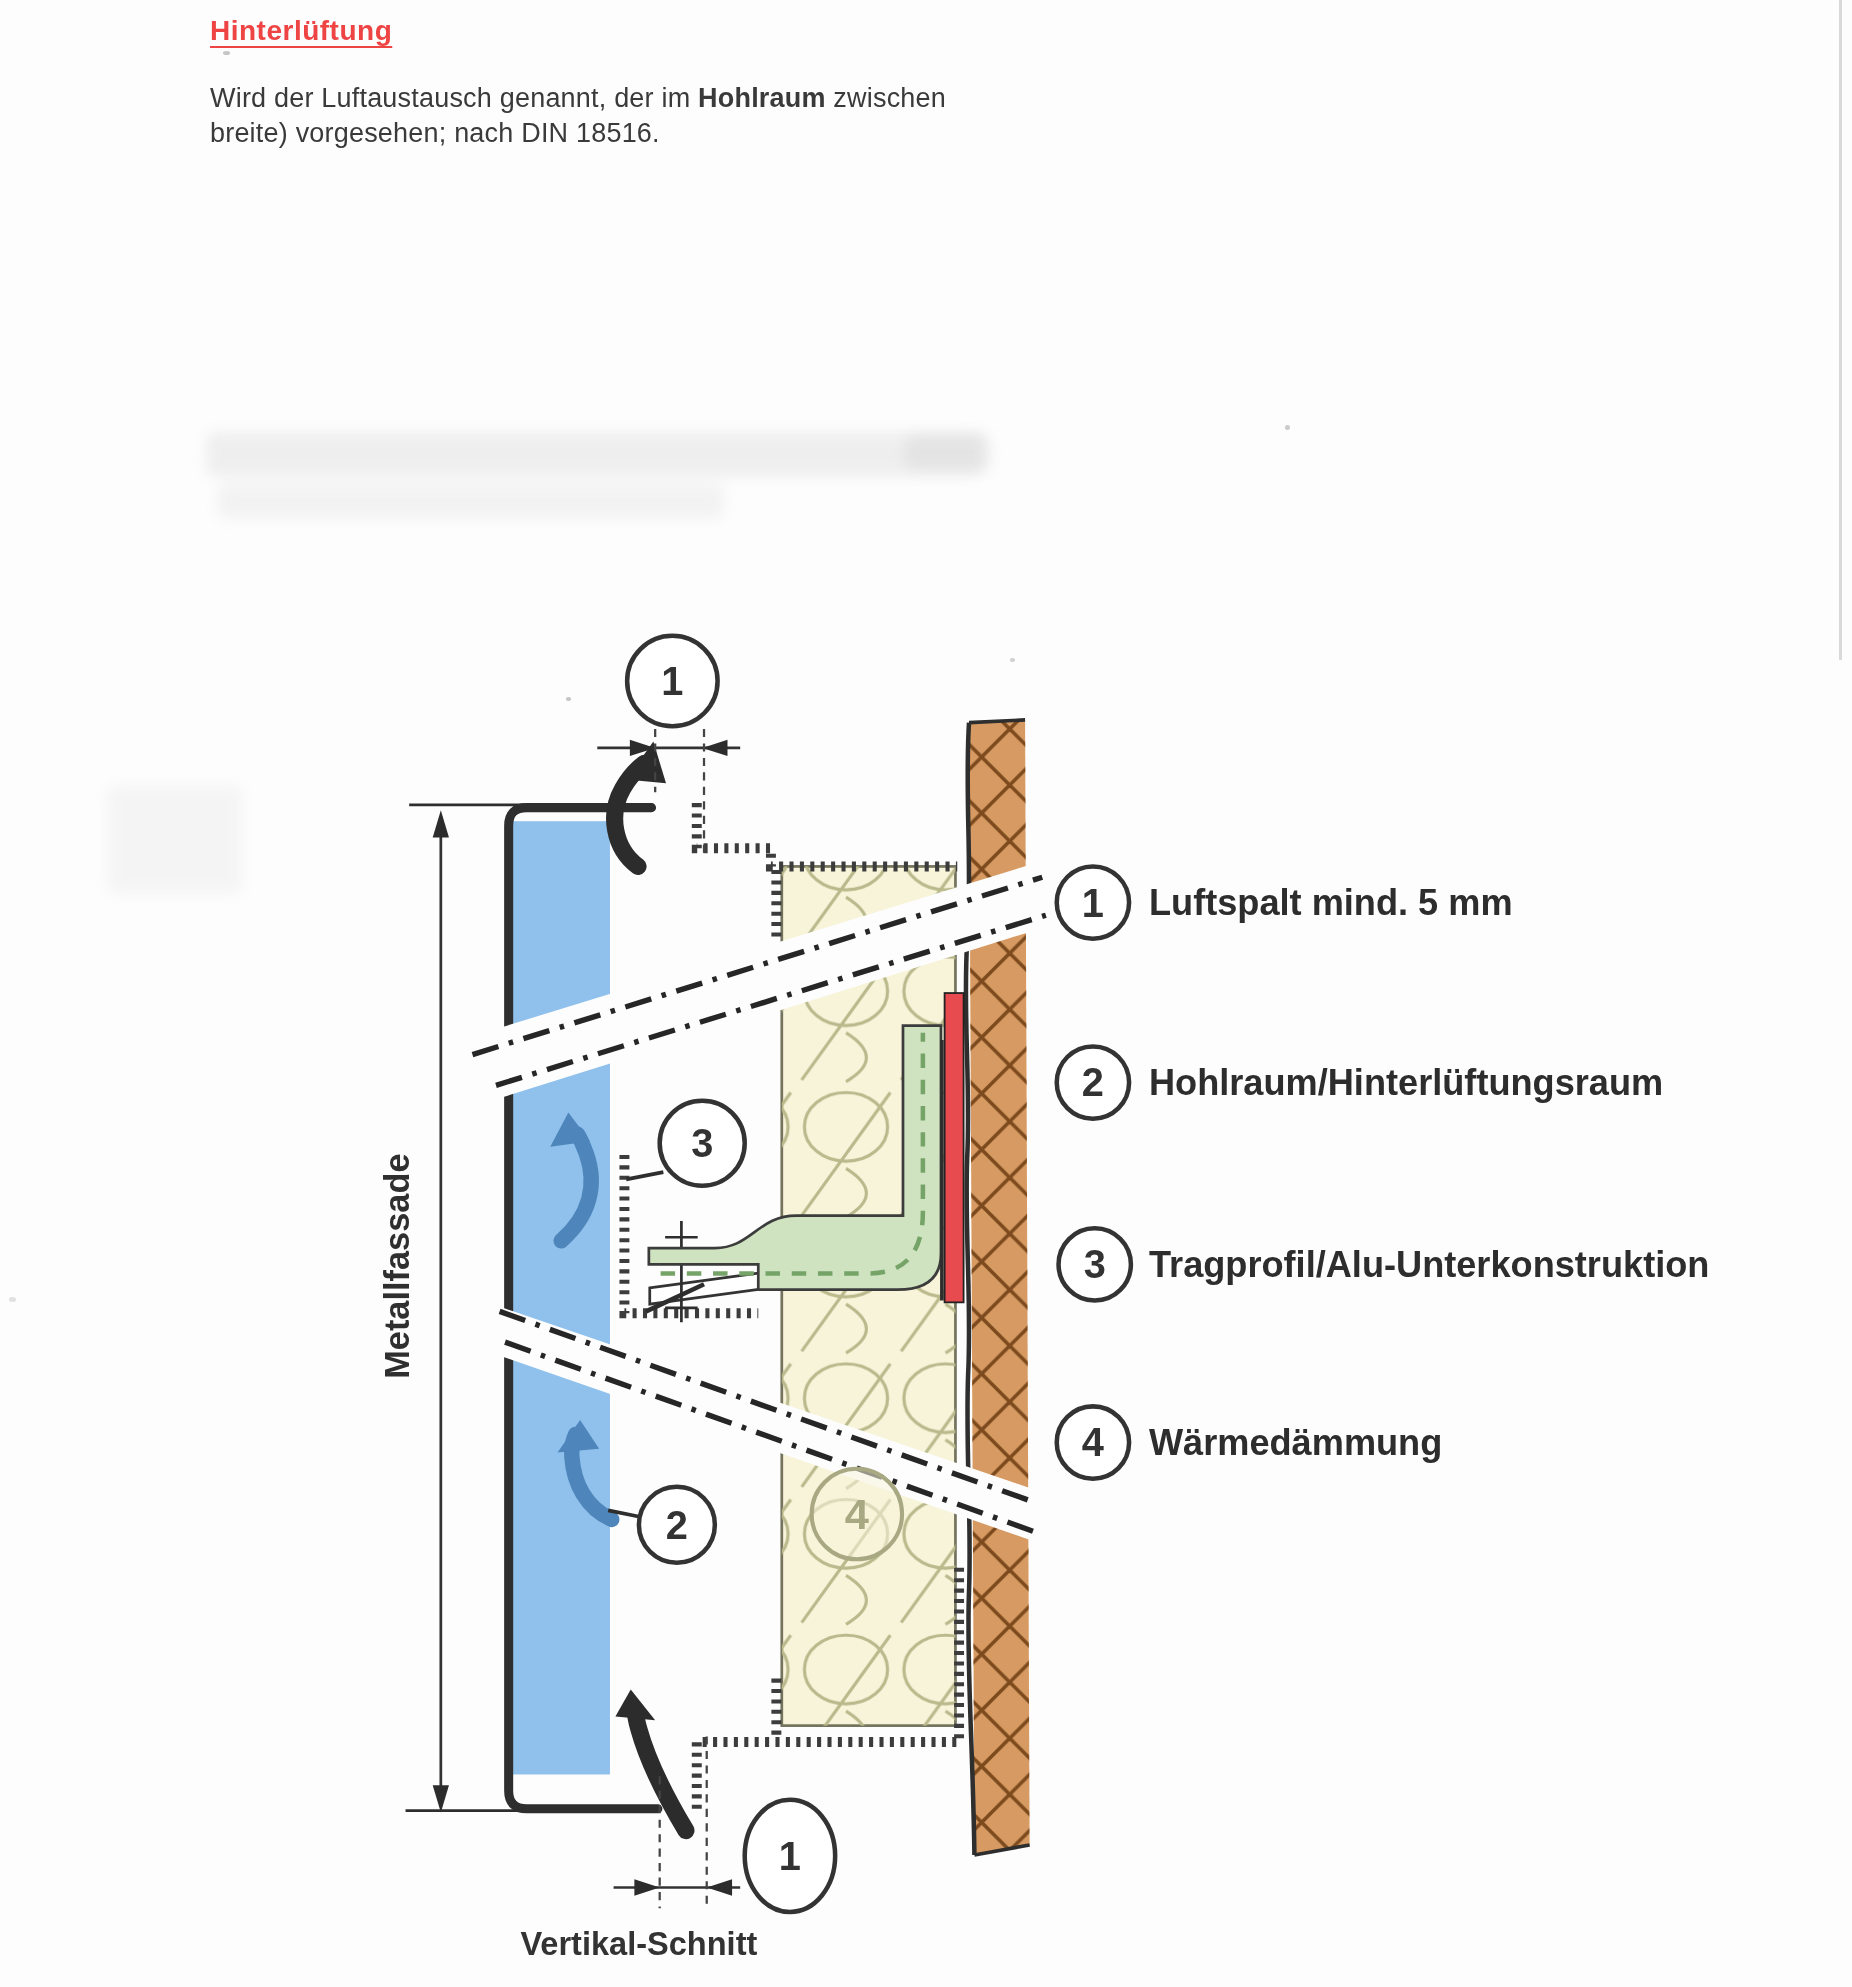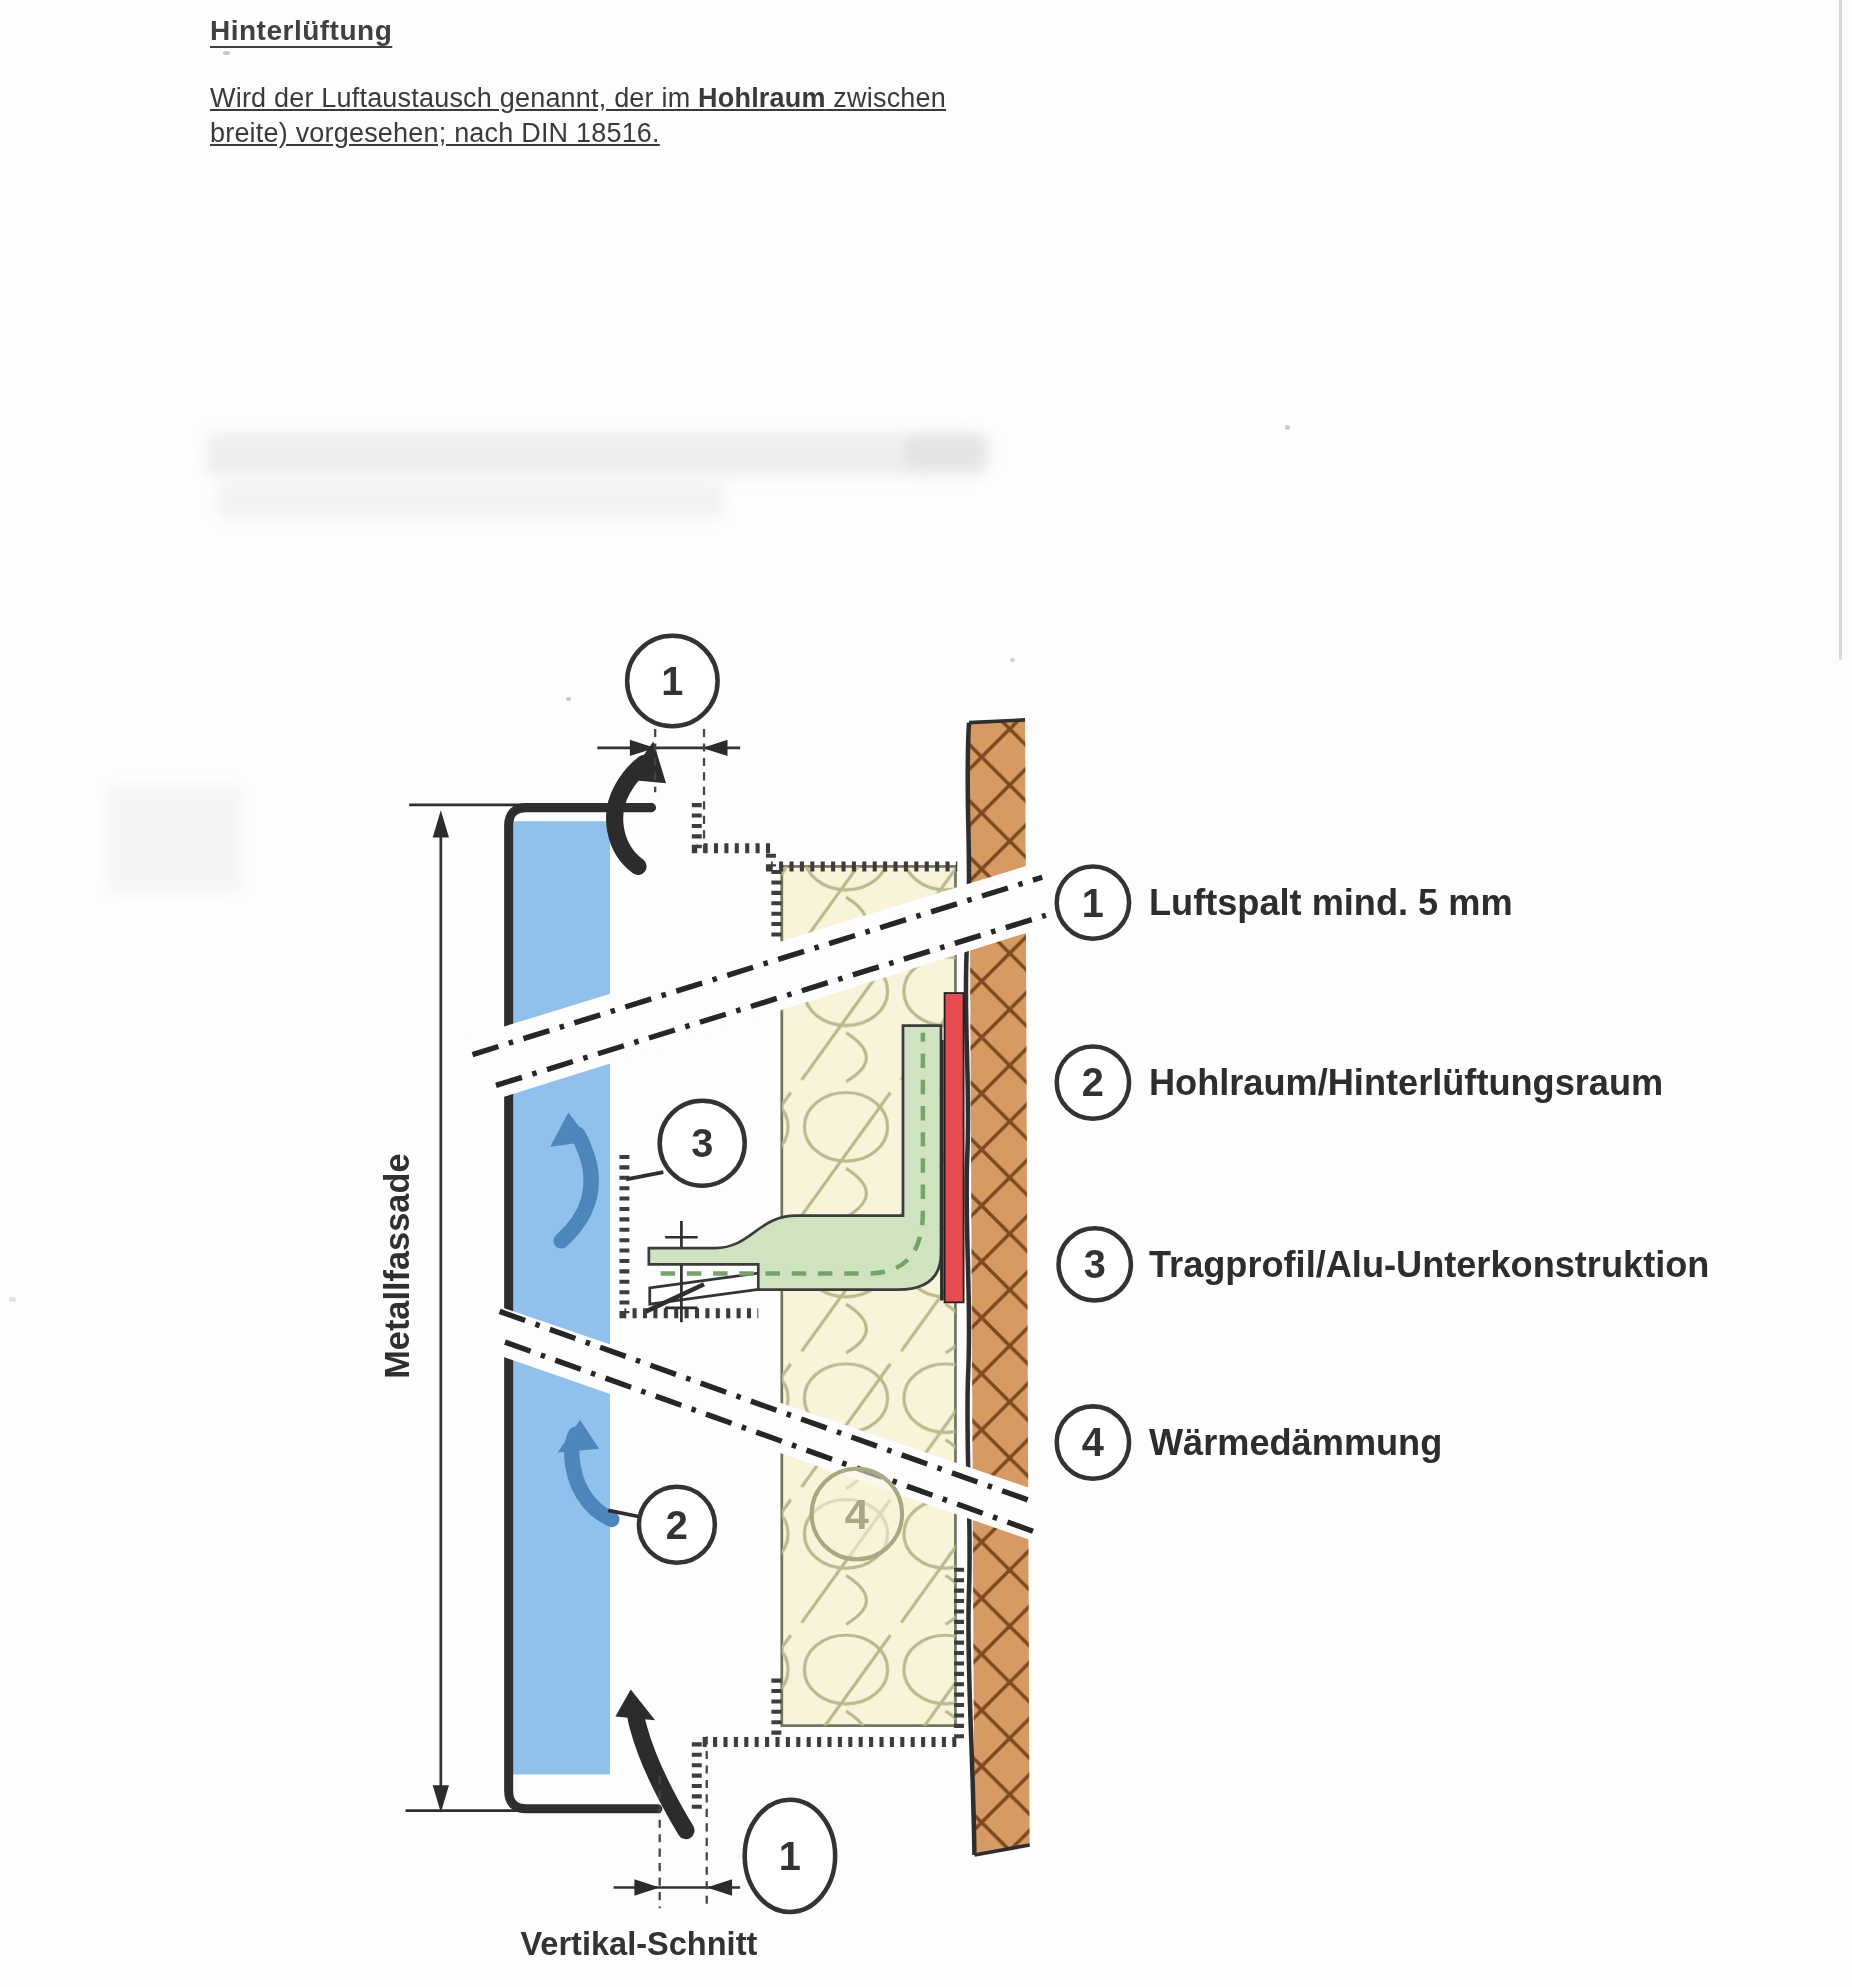--- a/index.html
+++ b/index.html
@@ -1,24 +1,24 @@
 <!DOCTYPE html>
 <html style="--panel-blue: #8fc1ec; --arrow-blue: #4e85ba; --insulation-fill: #f7f4da; --insulation-line: #b9b98c; --bracket-fill: #cfe3c0; --bracket-line: #76a468; --anchor-red: #e74a4f; --wall-fill: #d79a62; --wall-hatch: #7c4a1d; --ink: #2e2e2e; --text-color: #3a3a3a;font-size:14.5px"><head>
 <meta charset="utf-8">
 <style>
   html,body{margin:0;padding:0;background:#e9e9e9;}
   .page{position:relative;width:1853px;height:1987px;background:#fdfdfd;overflow:hidden;
         font-family:"Liberation Sans", sans-serif;}
   
   .heading{position:absolute;left:210px;top:14.5px;font-size:28px;font-weight:bold;
-           color:#404040;text-decoration:underline;text-underline-offset:6.3px;
+           color:#ef4444;text-decoration:underline;text-underline-offset:6.3px;
            text-decoration-thickness:2.3px;letter-spacing:0.5px;}
   .para{position:absolute;left:210px;top:81px;width:905px;font-size:27px;
         line-height:35px;color:var(--text-color,#3a3a3a);letter-spacing:0.2px;}
-  .para .line{white-space:nowrap;text-decoration:underline;}
+  .para .line{white-space:nowrap;}
   .para .b{font-weight:bold;}
   
   .smudge{position:absolute;background:#9a9a9a;filter:blur(6.3px);border-radius:9px;}
   .speck{position:absolute;background:#8f8f8f;border-radius:50%;}
   .scan-edge{position:absolute;background:#d9d9d9;}
   
   svg.diagram{position:absolute;left:0;top:0;}
   .panel{fill:var(--panel-blue,#8fc1ec);}
   .insul-fill{fill:var(--insulation-fill,#f7f4da);stroke:#74745e;stroke-width:3;}
   .insul-line{stroke:var(--insulation-line,#b9b98c);stroke-width:3.5;fill:none;}

